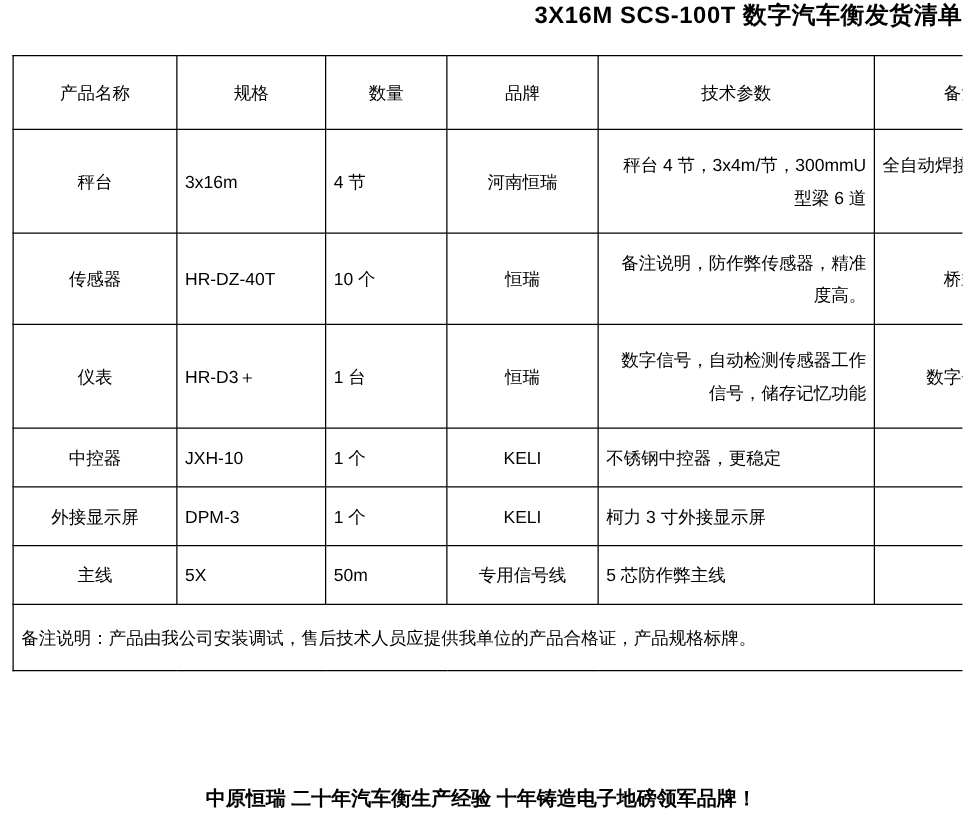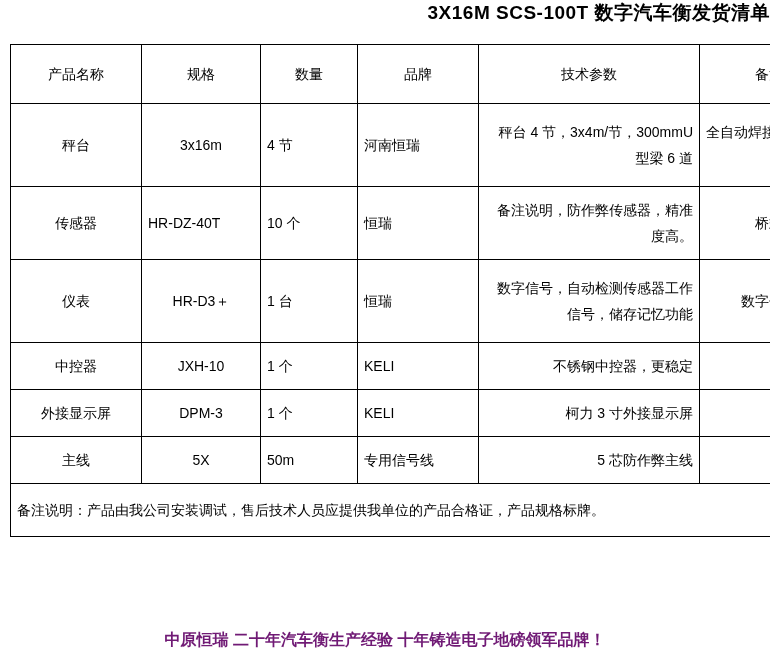--- a/index.html
+++ b/index.html
@@ -47,24 +47,24 @@
     font-size: 14px;
   }
   table.spec td, table.spec th {
     border: 1px solid #000000;
     padding: 6px 6px;
     vertical-align: middle;
     line-height: 26px;
     font-weight: normal;
   }
   .c-name   { width: 118px; text-align: center; }
-  .c-spec   { width: 106px; text-align: center; }
+  .c-spec   { width: 106px; }
   .c-qty    { width: 84px;  }
-  .c-brand  { width: 108px; text-align: left; }
-  .c-param  { width: 208px; text-align: right; }
+  .c-brand  { width: 108px; text-align: center; }
+  .c-param  { width: 208px; text-align: left; }
   .c-remark { width: 126px; text-align: center; }
 
   table.spec thead td {
     text-align: center;
     height: 46px;
   }
   .row-tall td { height: 70px; }
   .row-mid td  { height: 60px; }
   .row-low td  { height: 34px; }
 
@@ -82,21 +82,21 @@
     padding-left: 8px;
     height: 40px;
     line-height: 26px;
   }
   .footer-slogan {
     position: absolute;
     left: 0;
     right: 0;
     bottom: 18px;
     text-align: center;
-    color: #701a75;
+    color: #000000;
     font-weight: bold;
     font-size: 16px;
     line-height: 22px;
   }
 </style>
 </head>
 <body>
 
 <div class="page">
 

